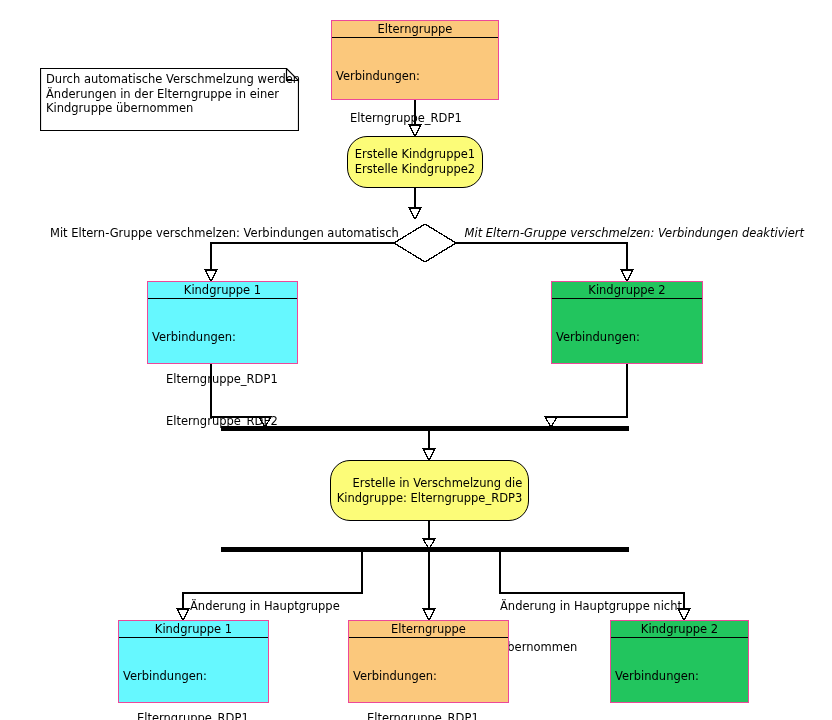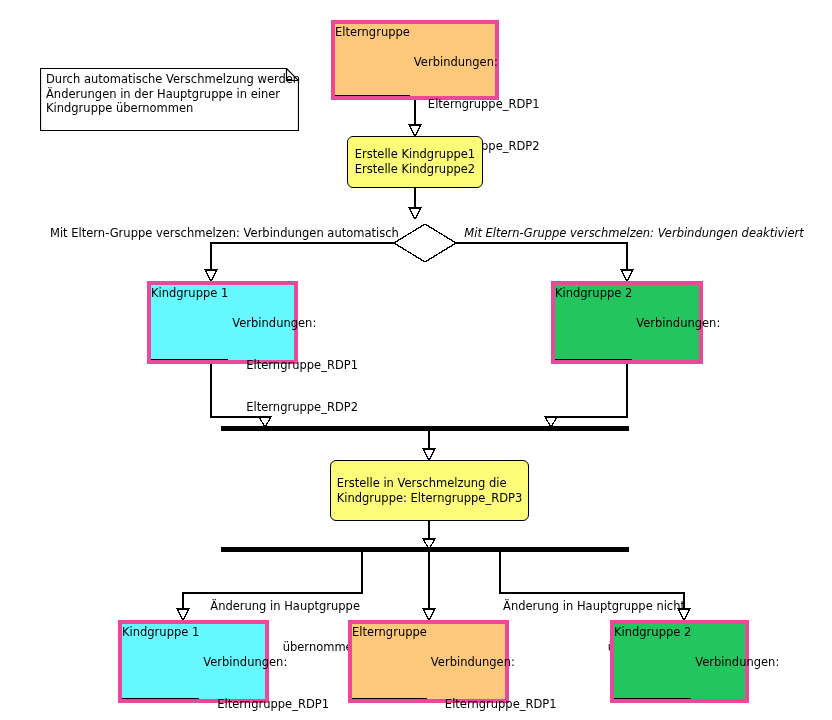--- a/index.html
+++ b/index.html
@@ -21,24 +21,24 @@
     width: 832px;
     height: 720px;
   }
   
   .node {
     position: absolute;
     box-sizing: border-box;
   }
   
   .groupbox {
-    border: 4px solid #ec4899;
+    border: 1px solid #ec4899;
     box-sizing: border-box;
     display: flex;
-    flex-direction: row;
+    flex-direction: column;
   }
   .groupbox .gb-title {
     text-align: center;
     font-size: 11.5px;
     line-height: 14px;
     padding: 1px 0 1px 0;
     border-bottom: 1px solid #000000;
     white-space: nowrap;
   }
   .groupbox .gb-body {
@@ -51,26 +51,26 @@
   .gb-line { white-space: pre; }
   .gb-indent { padding-left: 14px; }
 
   .fill-orange { background: #FBC87C; }
   .fill-cyan   { background: #66F8FF; margin-left: 8px; }
   .fill-grey   { background: #22c55e; }
 
   
   .activity {
     border: 1px solid #000000;
-    border-radius: 6px;
+    border-radius: 20px;
     background: #FCFC78;
     display: flex;
     align-items: center;
     justify-content: center;
-    text-align: left;
+    text-align: right;
     font-size: 11.5px;
     line-height: 15px;
     box-sizing: border-box;
   }
 
   
   .note {
     position: absolute;
     box-sizing: border-box;
     background: #ffffff;
@@ -88,24 +88,24 @@
     line-height: 14.5px;
     white-space: pre;
   }
 
   
   .edge-label {
     position: absolute;
     font-size: 11.5px;
     line-height: 13.5px;
     white-space: pre;
-    text-align: right;
+    text-align: left;
     background: transparent;
   }
-  .edge-label.left-align { text-align: center; }
+  .edge-label.left-align { text-align: right; }
 
   
   svg.wires {
     position: absolute;
     left: 0; top: 0;
     width: 832px;
     height: 720px;
     pointer-events: none;
   }
   svg.wires line, svg.wires polyline, svg.wires polygon, svg.wires path {
@@ -160,21 +160,21 @@
     <polygon points="678,609 690,609 684,620" fill="#ffffff" stroke="#000" stroke-width="1.3"></polygon>
 
   </svg>
 
   <div class="note" style="left:40px; top:68px; width:259px; height:63px;">
     <svg class="note-shape" viewBox="0 0 259 63" preserveAspectRatio="none">
       <path d="M0.5,0.5 L246.5,0.5 L258.5,12.5 L258.5,62.5 L0.5,62.5 Z" fill="#ffffff" stroke="#000000" stroke-width="1.2"></path>
       <path d="M246.5,0.5 L246.5,12.5 L258.5,12.5" fill="none" stroke="#000000" stroke-width="1.2"></path>
     </svg>
     <div class="note-text">Durch automatische Verschmelzung werden
-Änderungen in der Hauptgruppe in einer
+Änderungen in der Elterngruppe in einer
 Kindgruppe übernommen</div>
   </div>
 
   <div class="node groupbox fill-orange" style="left:331px; top:20px; width:168px; height:80px;">
     <div class="gb-title">Elterngruppe</div>
     <div class="gb-body">
       <div class="gb-line">Verbindungen:</div>
       <div class="gb-line gb-indent">Elterngruppe_RDP1</div>
       <div class="gb-line gb-indent">Elterngruppe_RDP2</div>
     </div>

